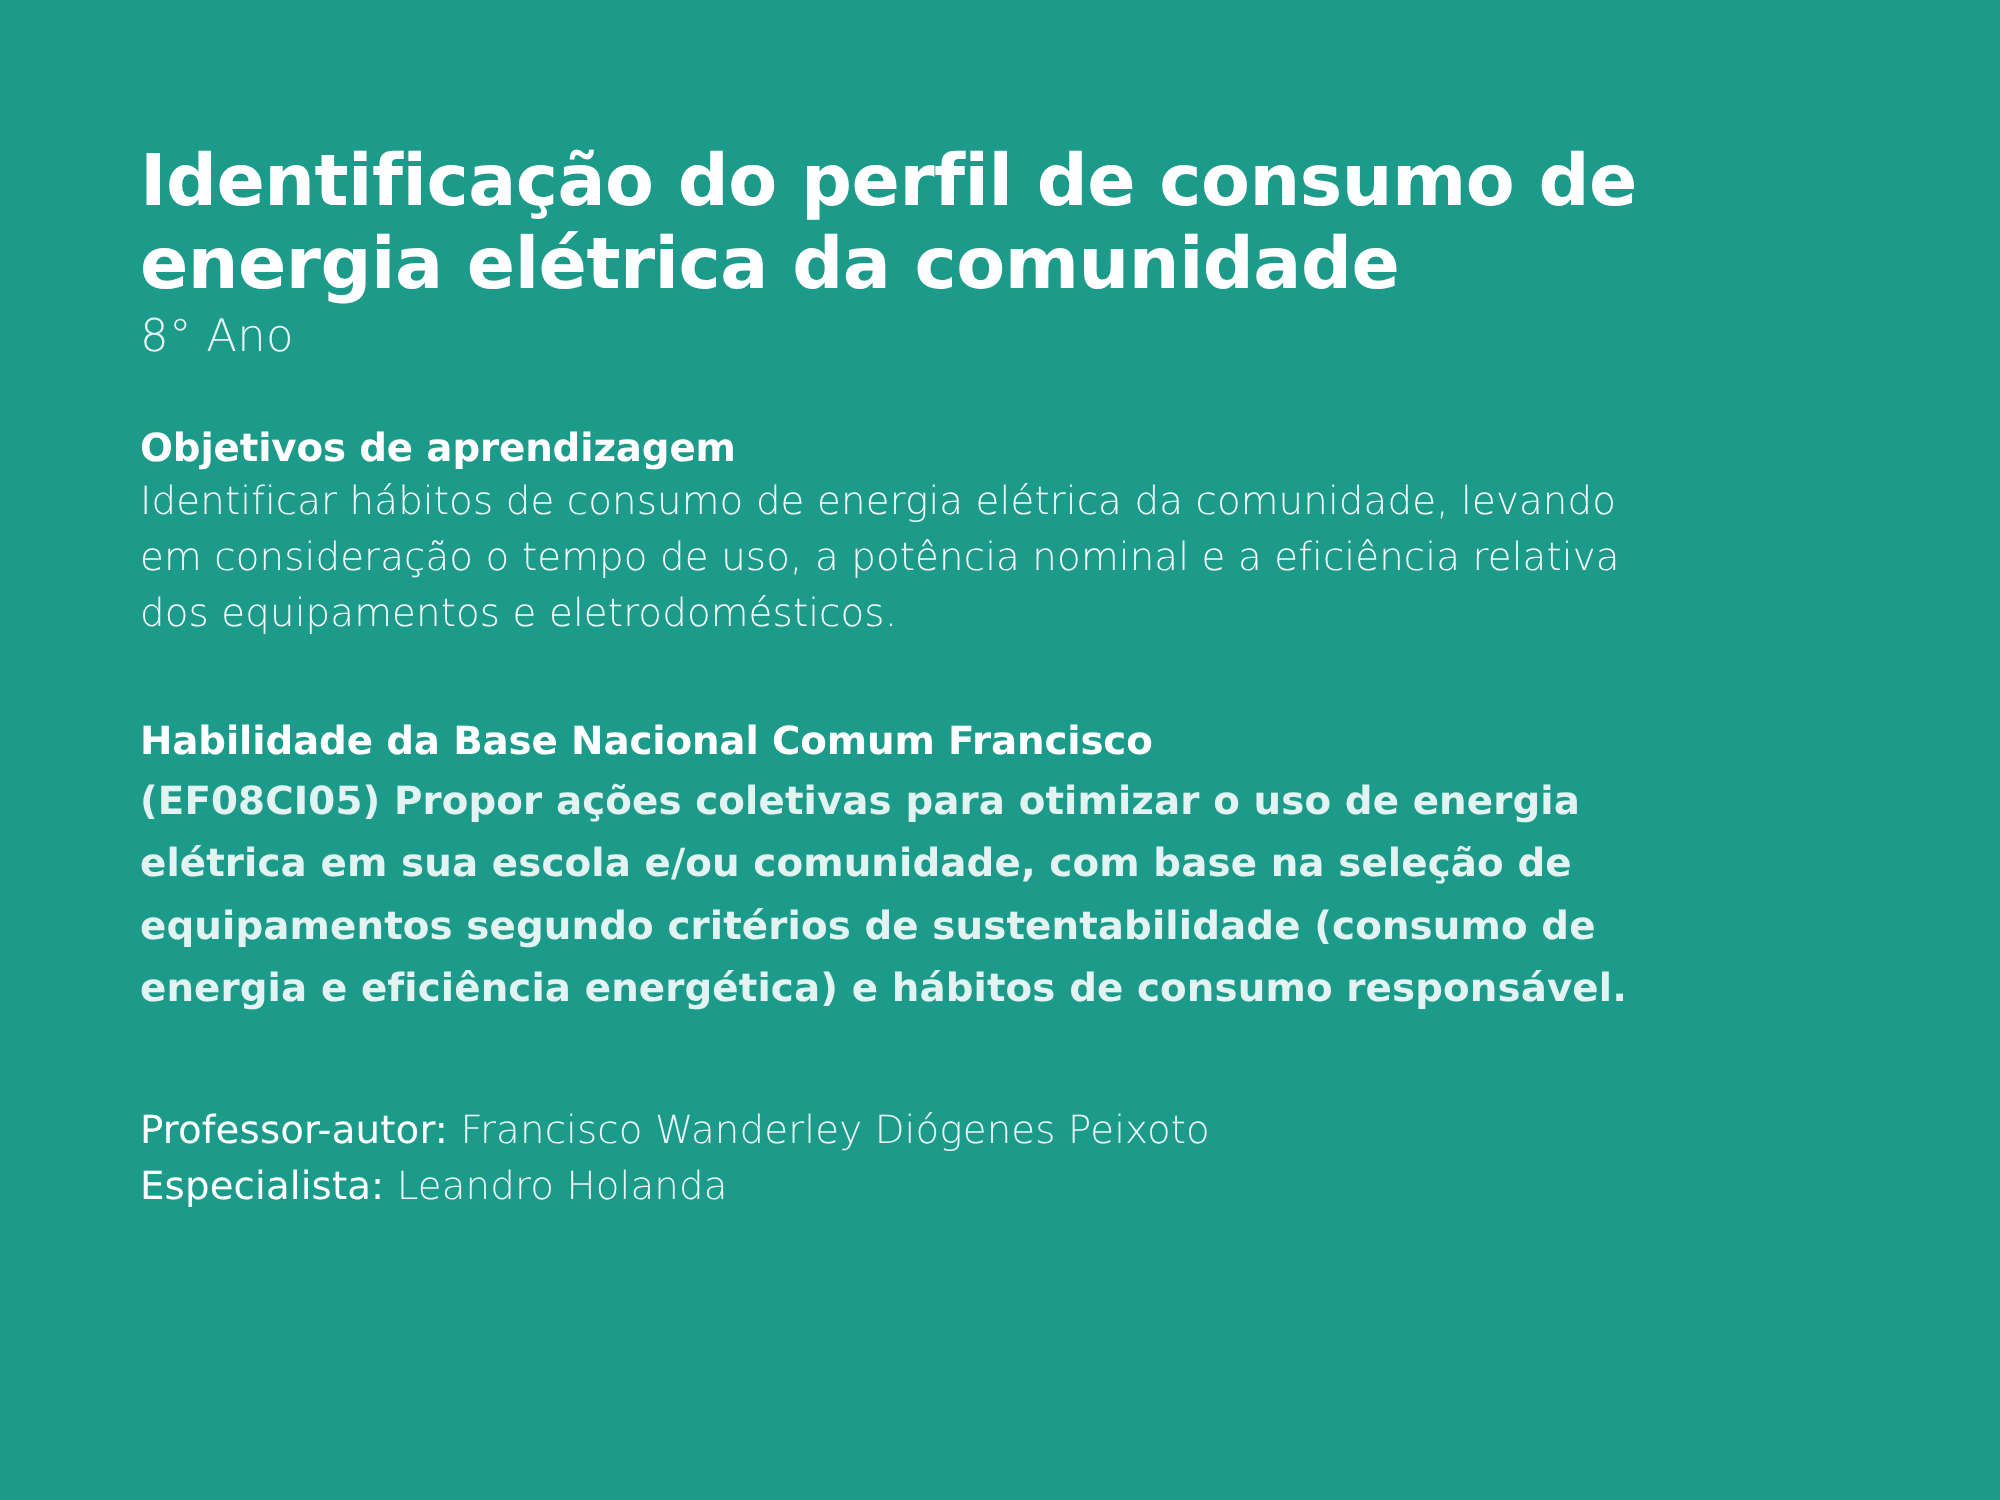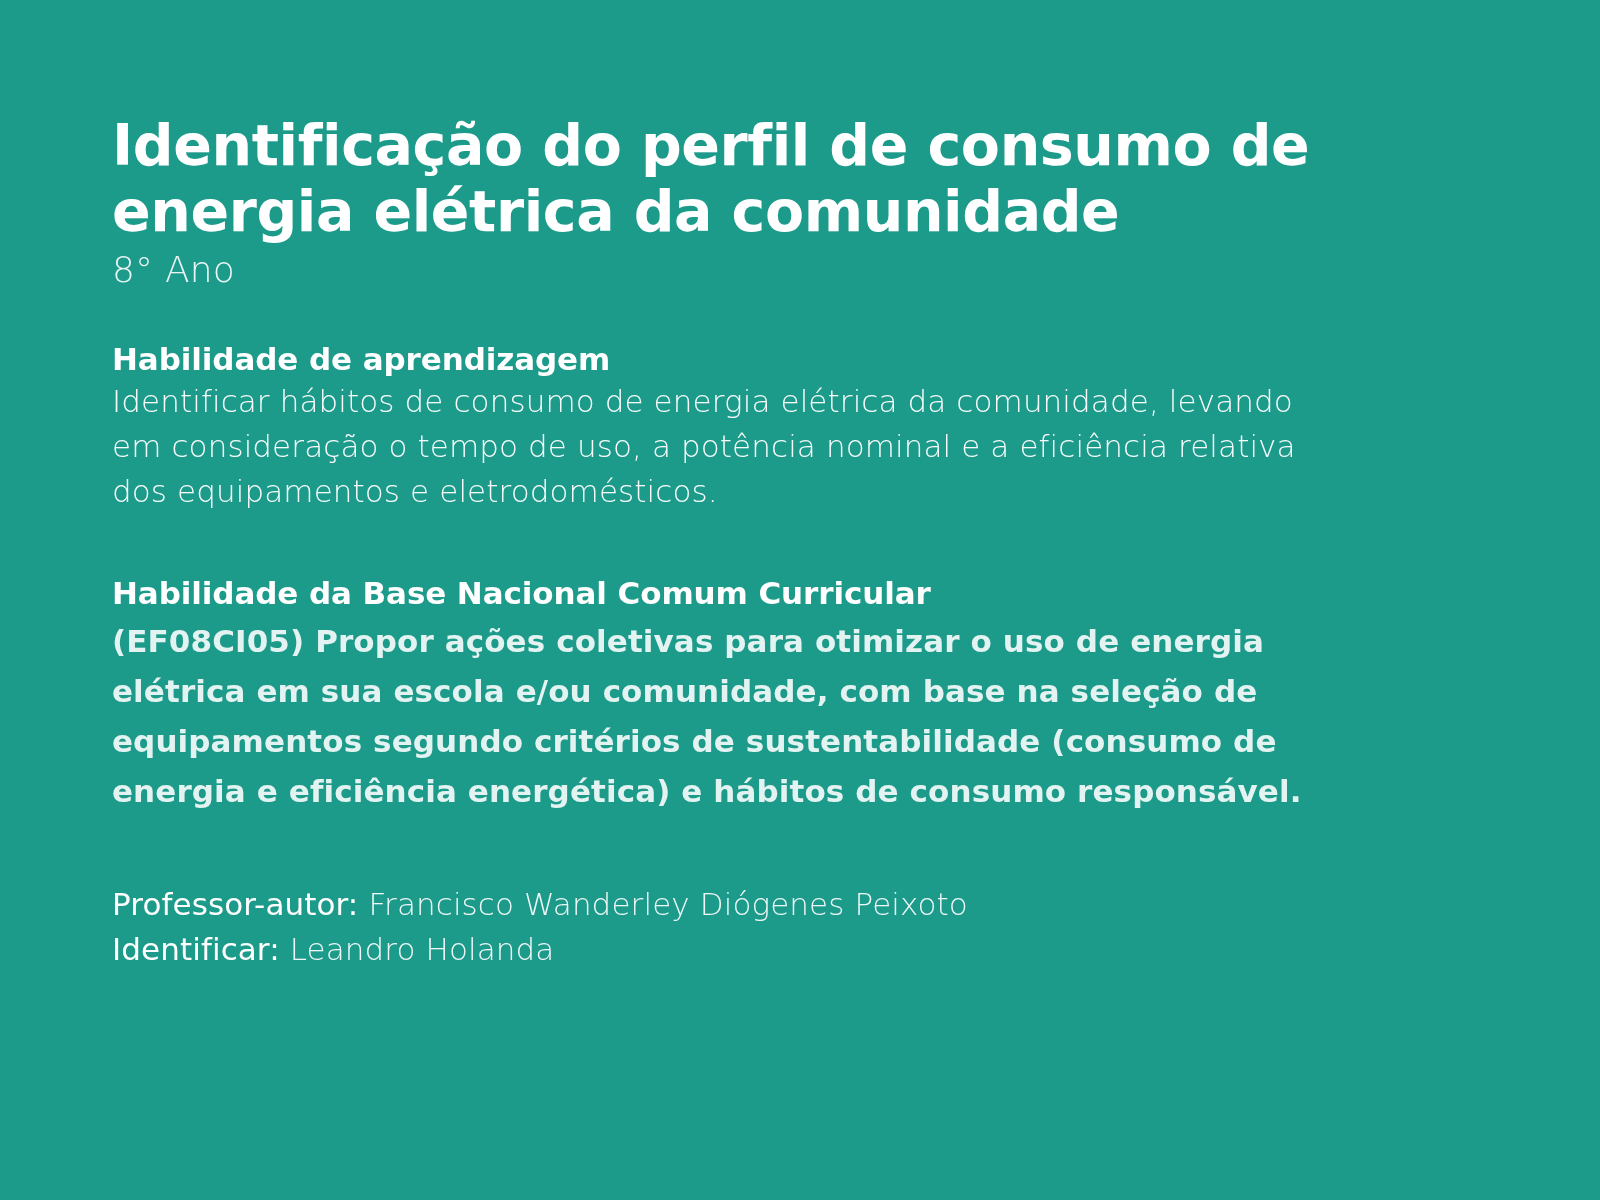--- a/index.html
+++ b/index.html
@@ -135,37 +135,37 @@
 <body>
 
 <div class="slide">
 
   <div class="title-block">
     <h1 class="deck-title">Identificação do perfil de consumo de energia elétrica da comunidade</h1>
     <div class="deck-subtitle">8° Ano</div>
   </div>
 
   <div class="section" id="objectives-section">
-    <div class="section-heading">Habilidade de aprendizagem</div>
+    <div class="section-heading">Objetivos de aprendizagem</div>
     <p class="section-body" id="objectives-body">Identificar hábitos de consumo de energia elétrica da comunidade, levando em consideração o tempo de uso, a potência nominal e a eficiência relativa dos equipamentos e eletrodomésticos.</p>
   </div>
 
   <div class="section" id="bncc-section">
-    <div class="section-heading">Habilidade da Base Nacional Comum Curricular</div>
+    <div class="section-heading">Habilidade da Base Nacional Comum Francisco</div>
     <p class="section-body" id="bncc-body">(EF08CI05) Propor ações coletivas para otimizar o uso de energia elétrica em sua escola e/ou comunidade, com base na seleção de equipamentos segundo critérios de sustentabilidade (consumo de energia e eficiência energética) e hábitos de consumo responsável.</p>
   </div>
 
   <div class="section" id="credits-section">
 
     <div class="credit-line">
       <span class="credit-label">Professor-autor:</span>
       <span class="credit-value">Francisco Wanderley Diógenes Peixoto</span>
     </div>
 
 
     <div class="credit-line">
-      <span class="credit-label">Identificar:</span>
+      <span class="credit-label">Especialista:</span>
       <span class="credit-value">Leandro Holanda</span>
     </div>
 
   </div>
 
 </div>
 
 </body></html>

